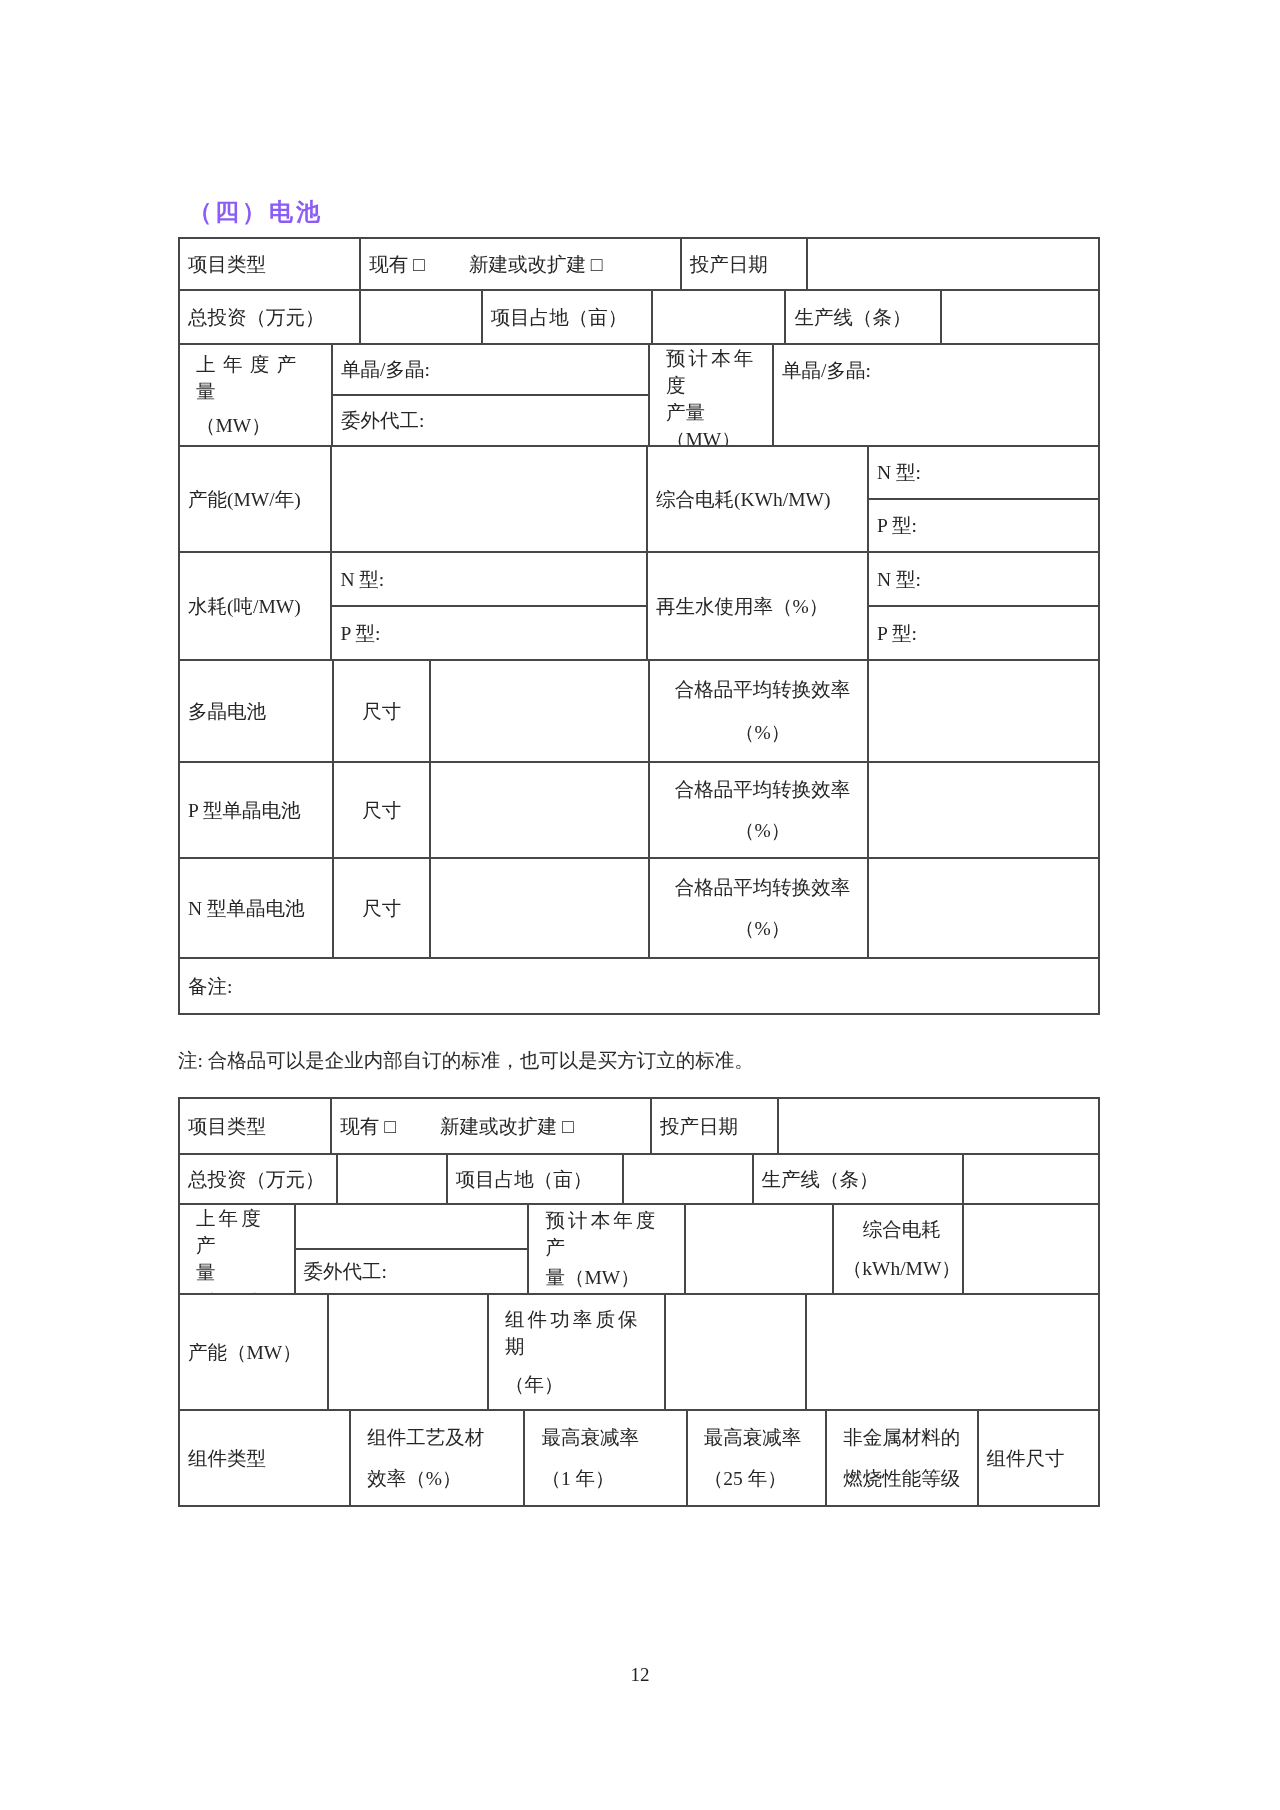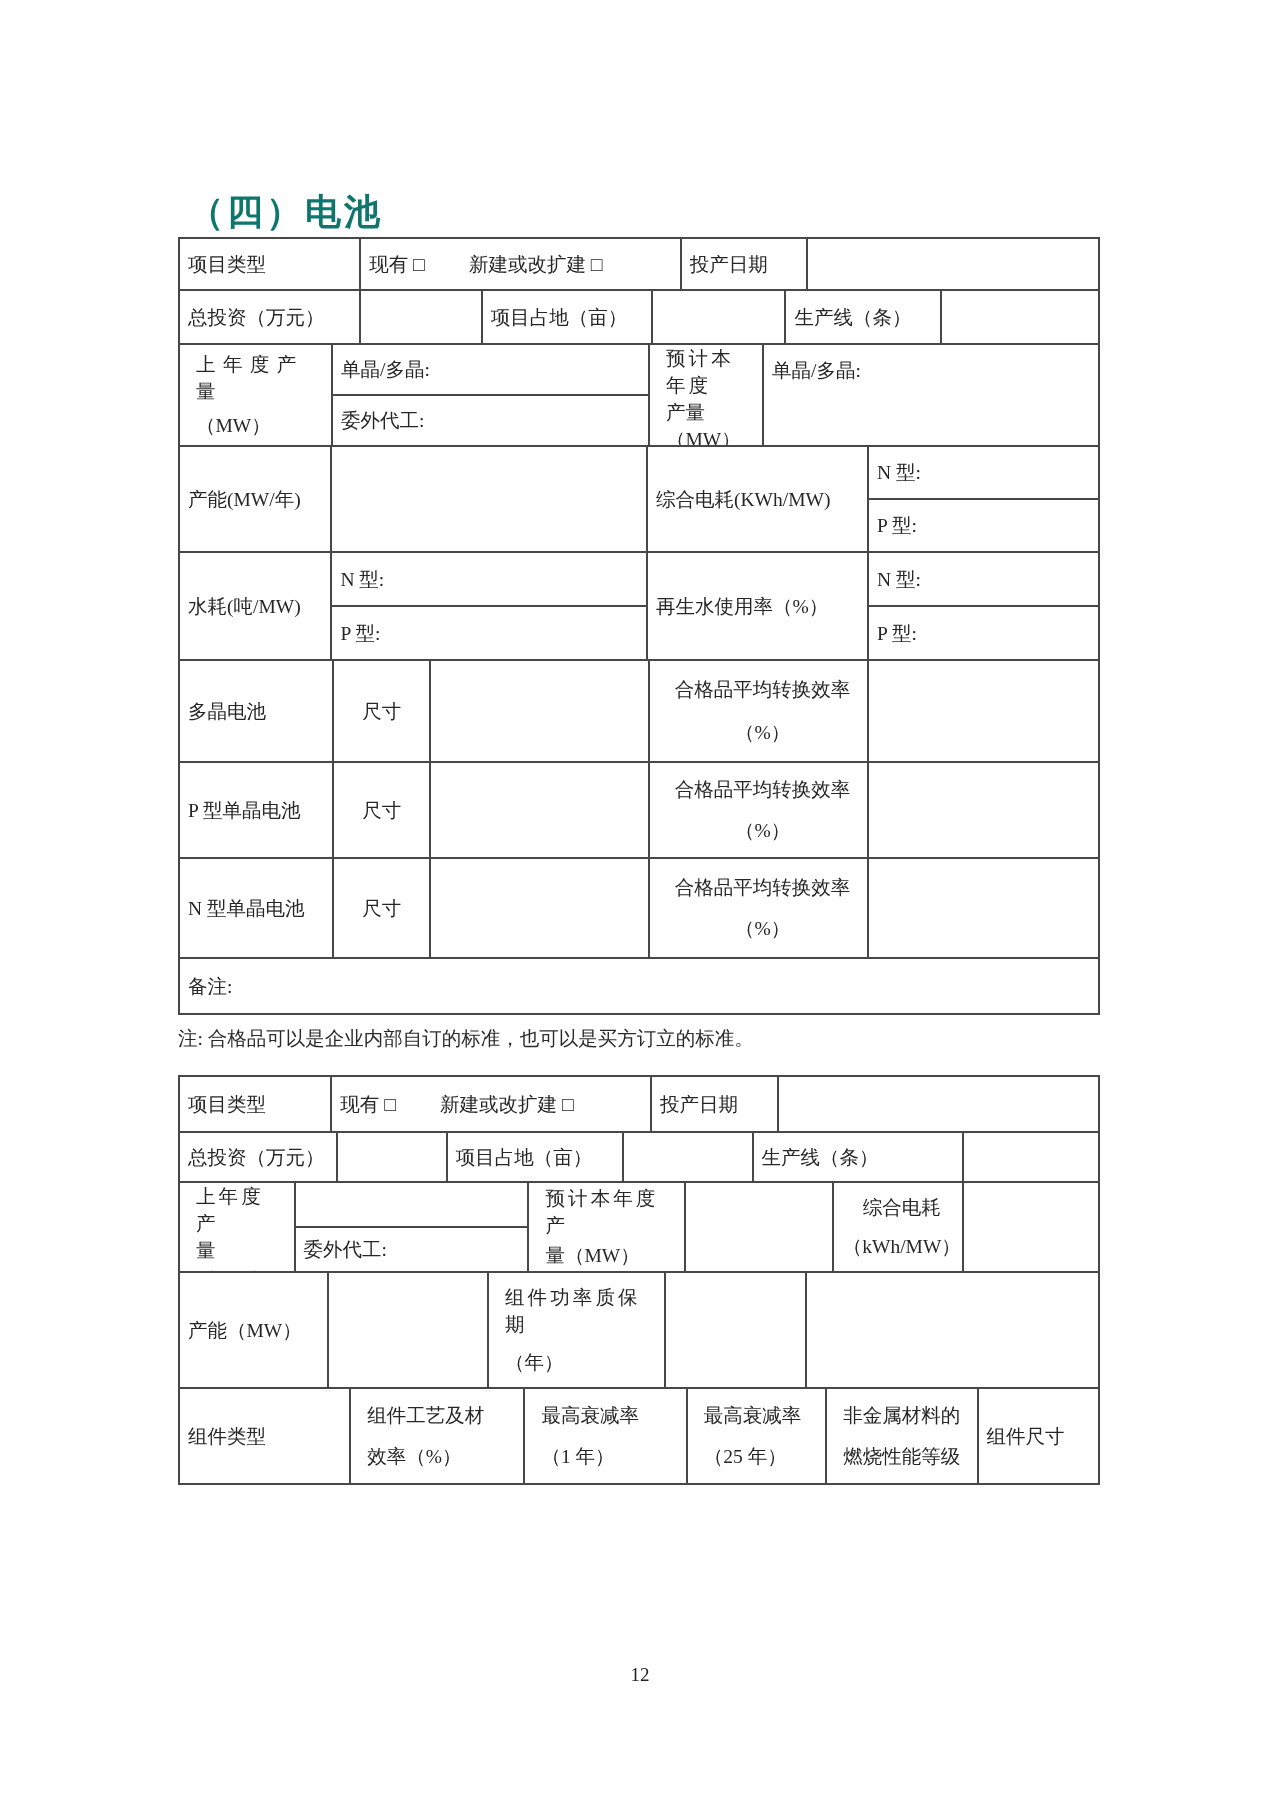--- a/index.html
+++ b/index.html
@@ -5,41 +5,41 @@
   * { box-sizing: border-box; margin: 0; padding: 0; }
   html,body { background:#e9e9e9; }
   .page {
     width: 1280px; height: 1810px; background: #ffffff; position: relative;
     font-family: "Liberation Serif", "DejaVu Serif", serif;
     color: #262626; margin: 0 auto; overflow: hidden;
   }
   .content { position: absolute; left: 178px; top: 0; width: 926px; padding-top: 194px; }
   .sec-title {
     font-family: "Liberation Sans", "DejaVu Sans", sans-serif;
-    font-weight: 700; font-size: 36px; line-height: 36px; color: #0f766e;
+    font-weight: 700; font-size: 24px; line-height: 36px; color: #8b5cf6;
     letter-spacing: 3px; padding-left: 10px;
   }
   .tbl { width: 922px; border: 2px solid #474747; }
   .row { display: flex; border-bottom: 2px solid #474747; }
   .row:last-child { border-bottom: none; }
   .c {
     border-right: 2px solid #474747; display: flex; align-items: center;
     padding: 0 8px; font-size: 19.5px; line-height: 27px; overflow: hidden;
   }
   .c:last-child { border-right: none; }
   .two { flex-direction: column; justify-content: space-evenly; align-items: flex-start; padding-left: 16px; }
   .two.ctr { align-items: center; text-align: center; }
   .stack { flex-direction: column; padding: 0; align-items: stretch; justify-content: flex-start; }
   .sub { flex: 1; display: flex; align-items: center; padding: 0 8px; border-bottom: 2px solid #474747; }
   .sub:last-child { border-bottom: none; }
   .top-align { align-items: flex-start; padding-top: 12px; }
   .ls1 { letter-spacing: 0.38em; }
   .ls2 { letter-spacing: 0.16em; }
   .gap { margin-left: 44px; }
-  .note { margin-top: 10px; font-size: 19.5px; line-height: 27px; color: #2a2a2a; }
+  .note { margin-top: 32px; font-size: 19.5px; line-height: 27px; color: #2a2a2a; }
   .t2-title { margin-top: 62px; }
   .tbl2 { margin-top: 23px; }
   .tbl1 { margin-top: 7px; }
   .pagenum {
     position: absolute; left: 0; width: 1280px; top: 1664px;
     text-align: center; font-size: 19px; color: #222;
   }
 </style>
 </head>
 <body>
@@ -72,21 +72,21 @@
 
       <div class="row" style="height:102px">
         <div class="c two" style="width:153px">
           <span class="ls1">上年度产量</span>
           <span>（MW）</span>
         </div>
         <div class="c stack" style="width:317px">
           <div class="sub">单晶/多晶:</div>
           <div class="sub">委外代工:</div>
         </div>
-        <div class="c two" style="width:114px">
+        <div class="c two" style="width:124px">
           <span class="ls2">预计本年度</span>
           <span>产量（MW）</span>
         </div>
         <div class="c top-align" style="width:323px">单晶/多晶:</div>
       </div>
 
       <div class="row" style="height:106px">
         <div class="c" style="width:153px">产能(MW/年)</div>
         <div class="c" style="width:317px"></div>
         <div class="c" style="width:222px">综合电耗(KWh/MW)</div>

